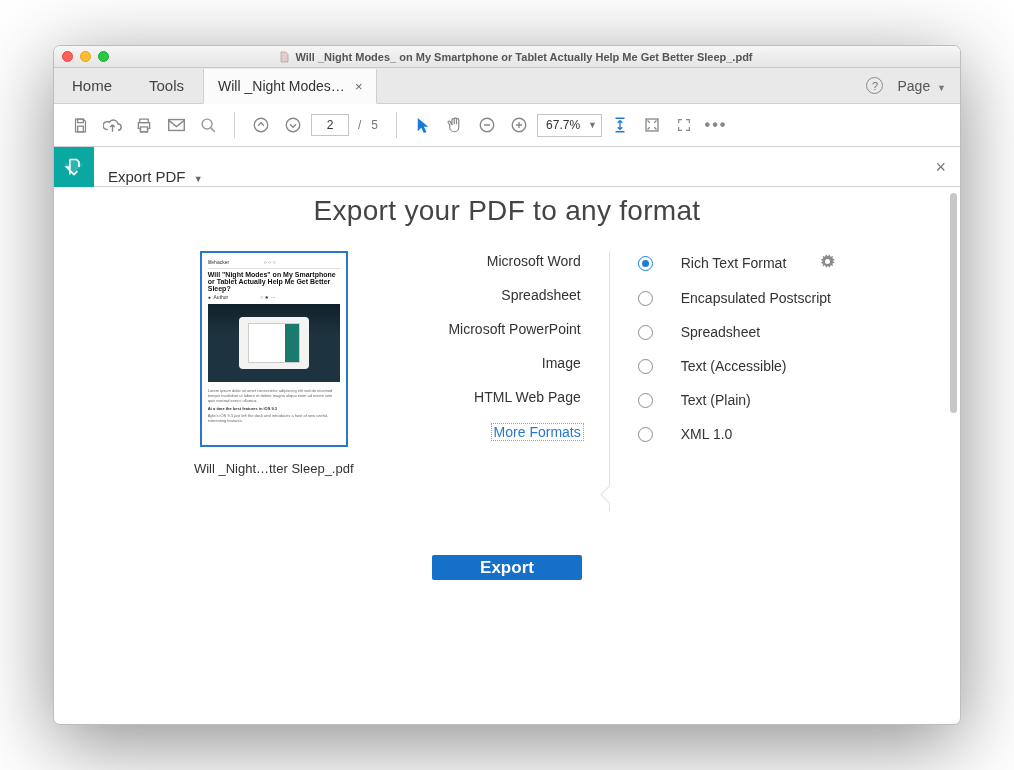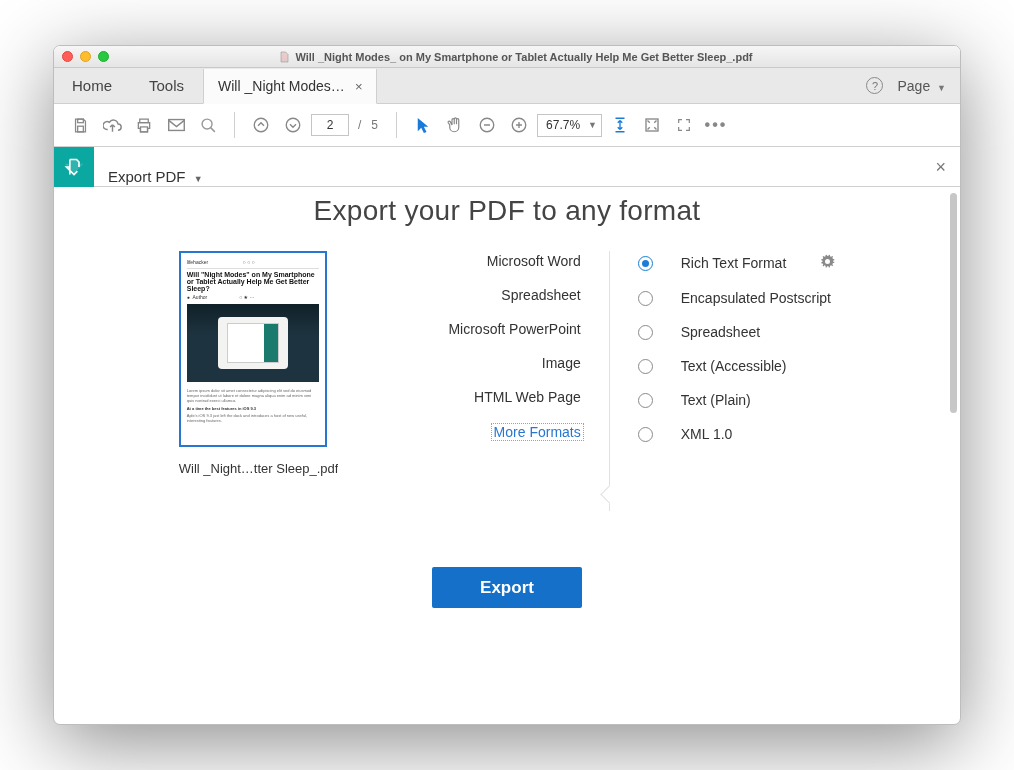--- a/index.html
+++ b/index.html
@@ -47,21 +47,21 @@
   
   .exportbar{height:40px;border-bottom:1px solid var(--divider);display:flex;align-items:center;position:relative;}
   .exportbadge{width:40px;height:40px;background:var(--accent-teal);display:flex;align-items:center;justify-content:center;color:#fff;}
   .exportlabel{margin-left:14px;font-size:15px;color:#333;margin-top:20px;}
   .exportlabel .caret{font-size:9px;color:#666;margin-left:4px;}
   .closex{position:absolute;right:14px;top:10px;color:#777;font-size:18px;}
   
   .main{position:relative;height:calc(100% - 22px - 36px - 43px - 40px);display:flex;flex-direction:column;align-items:center;overflow:hidden;}
   .heading{font-size:28px;font-weight:300;color:#444;margin:8px 0 24px;letter-spacing:.3px;}
   .cols{display:flex;align-items:flex-start;gap:0;}
-  .thumbcol{width:190px;display:flex;flex-direction:column;align-items:flex-start;}
+  .thumbcol{width:190px;display:flex;flex-direction:column;align-items:center;}
   .thumb{width:148px;height:196px;border:2px solid var(--link);background:#fff;padding:6px;}
   .thumb-inner{width:100%;height:100%;display:flex;flex-direction:column;}
   .thumb-top{font-size:5px;color:#333;line-height:1.2;margin-bottom:3px;}
   .thumb-title{font-size:7px;font-weight:700;color:#111;border-top:1px solid #ddd;padding-top:2px;}
   .thumb-img{height:78px;margin:4px 0;background:linear-gradient(180deg,#102028 0%,#1d3440 40%,#1d3440 100%);display:flex;align-items:center;justify-content:center;}
   .tablet{width:70px;height:52px;background:#f3f3f1;border-radius:4px;display:flex;align-items:center;justify-content:center;}
   .tablet-inner{width:52px;height:40px;background:#fff;border:1px solid #ccc;display:flex;}
   .tablet-inner .search{width:14px;background:#1a7a6d;}
   .thumb-body{font-size:4px;color:#666;line-height:1.3;}
   .thumb-body p{margin:2px 0;}
@@ -70,21 +70,21 @@
   .catitem{font-size:14px;color:#333;text-align:right;cursor:pointer;}
   .catitem.sel{color:var(--link);border:1px dotted #7aa7d8;padding:0 2px;margin-right:-3px;}
   .divcol{width:1px;align-self:stretch;background:#e1e1e1;position:relative;height:260px;}
   .divcol::after{content:"";position:absolute;right:-6px;bottom:10px;width:12px;height:12px;background:#fff;border-left:1px solid #e1e1e1;border-bottom:1px solid #e1e1e1;transform:rotate(45deg);}
   .optcol{padding-left:28px;display:flex;flex-direction:column;gap:18px;padding-top:3px;}
   .optrow{display:flex;align-items:center;gap:28px;font-size:14px;color:#333;cursor:pointer;text-align:right;}
   .radio{width:15px;height:15px;border:1.4px solid #8a8a8a;border-radius:50%;display:flex;align-items:center;justify-content:center;}
   .radio.sel{border-color:var(--radio-blue);}
   .radio.sel::after{content:"";width:7px;height:7px;border-radius:50%;background:var(--radio-blue);}
   .gear{margin-left:6px;color:#8a8a8a;}
-  .exportbtn{margin-top:56px;background:var(--accent-blue);color:#fff;font-size:17px;font-weight:600;border:none;width:150px;height:41px;border-radius:2px;cursor:pointer;}
+  .exportbtn{margin-top:44px;background:var(--accent-blue);color:#fff;font-size:17px;font-weight:600;border:none;width:150px;height:25px;border-radius:2px;cursor:pointer;}
   .vscroll{position:absolute;right:3px;top:6px;width:7px;height:220px;background:#c7c7c7;border-radius:4px;}
   .dropdown-caret{font-size:9px;color:#777;margin-left:3px}
 </style>
 </head>
 <body>
 
 <div class="shadow">
 <div class="window">
 
   <div class="titlebar">

